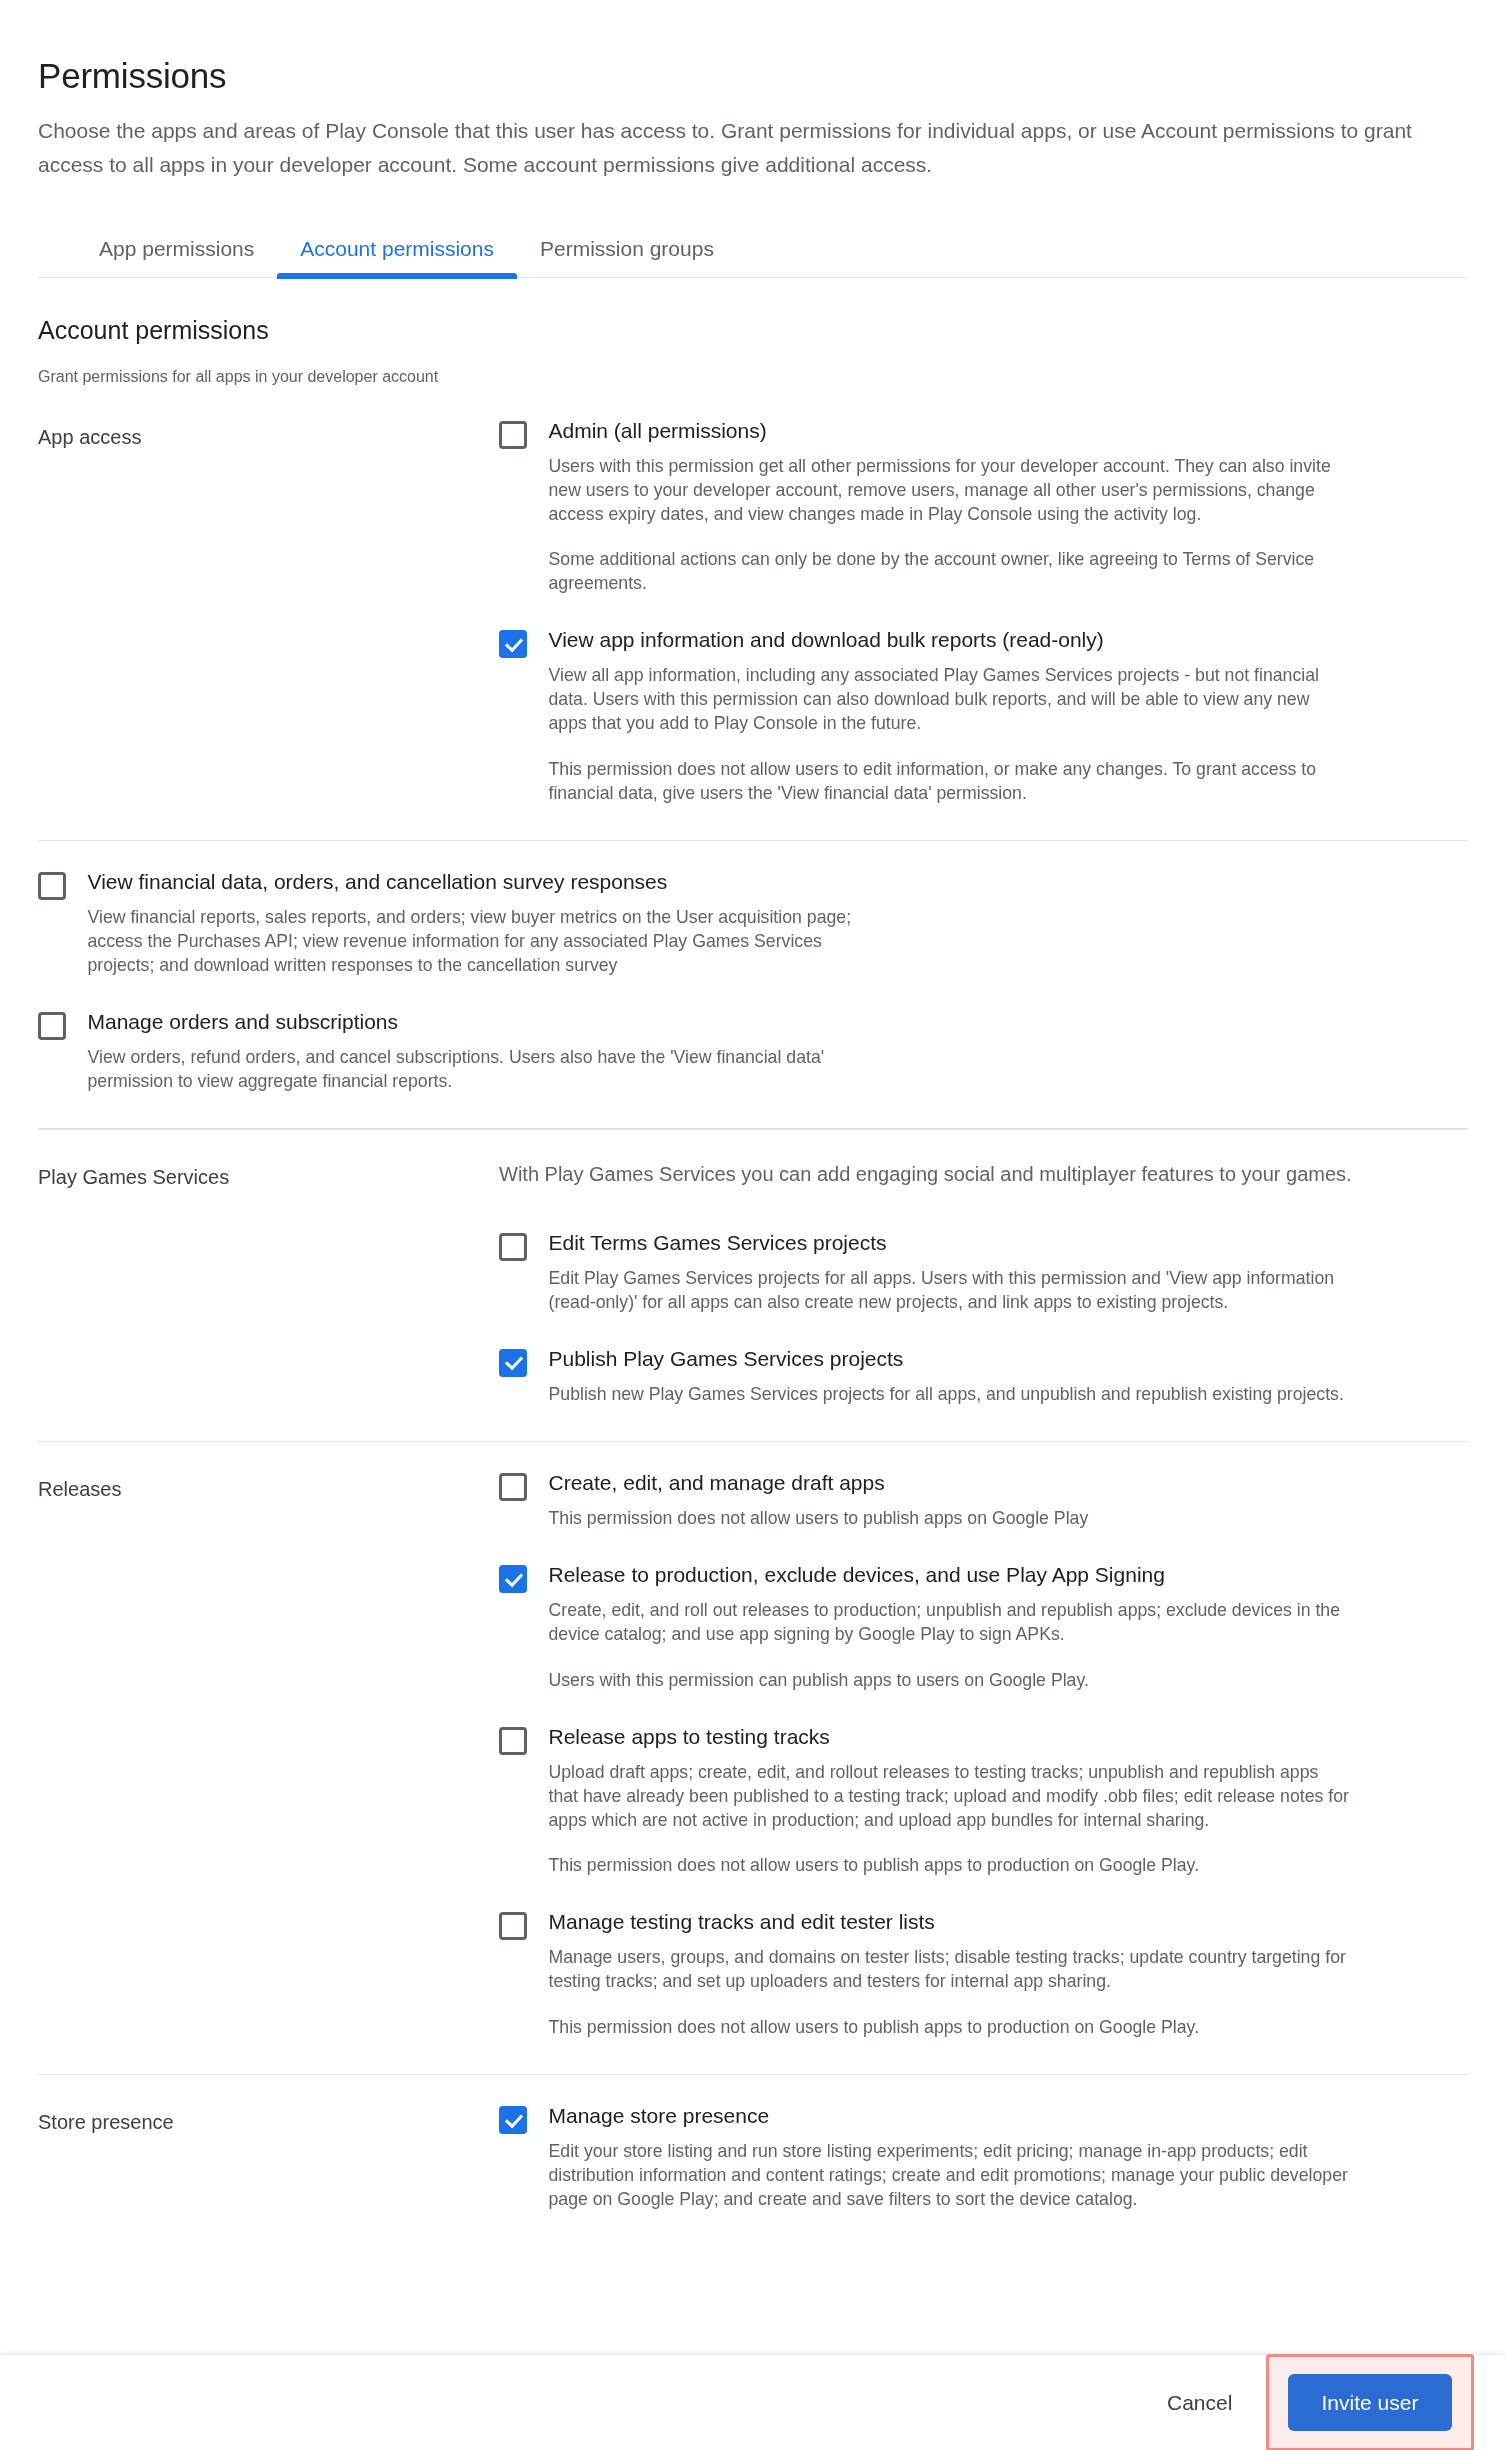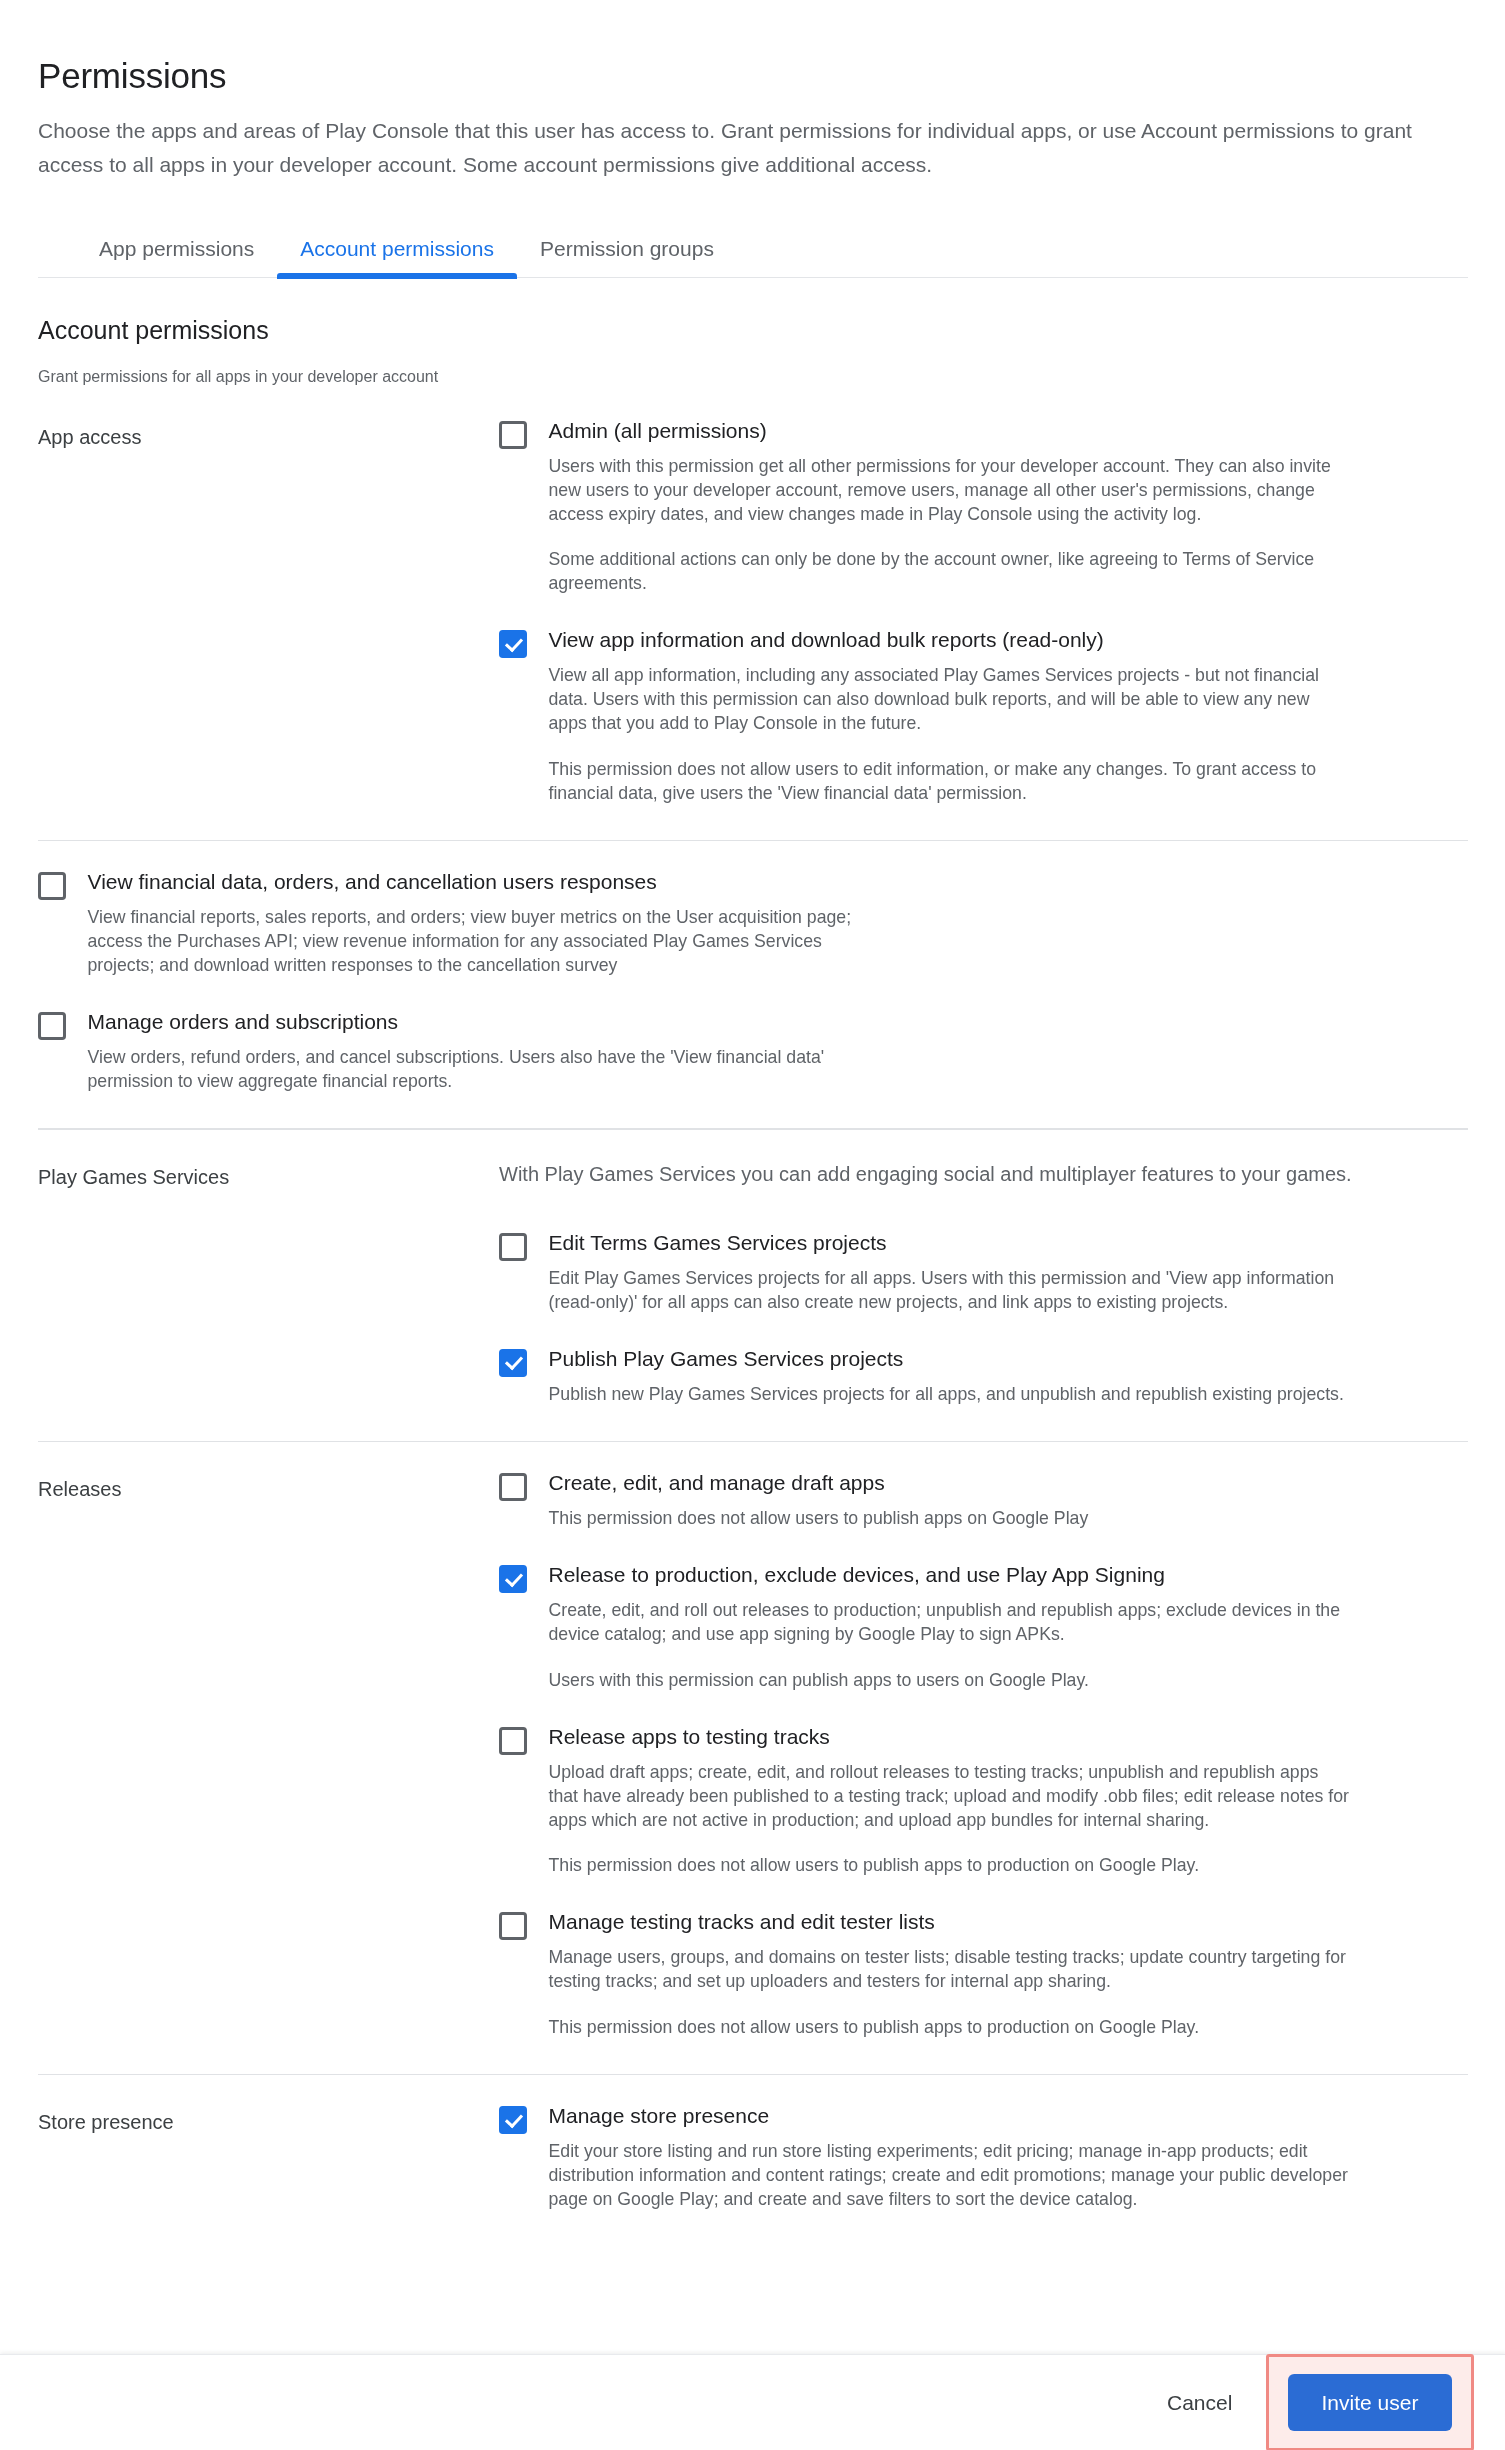--- a/index.html
+++ b/index.html
@@ -260,21 +260,21 @@
             </div>
           </div>
         </div>
       </div>
       <div class="divider"></div>
       <div class="group">
         <div class="group-body">
           <div class="perm">
             <div class="cbox"></div>
             <div class="perm-text">
-              <p class="perm-title">View financial data, orders, and cancellation users responses</p>
+              <p class="perm-title">View financial data, orders, and cancellation survey responses</p>
               <p class="perm-desc">View financial reports, sales reports, and orders; view buyer metrics on the User acquisition page; access the Purchases API; view revenue information for any associated Play Games Services projects; and download written responses to the cancellation survey</p>
             </div>
           </div>
           <div class="perm">
             <div class="cbox"></div>
             <div class="perm-text">
               <p class="perm-title">Manage orders and subscriptions</p>
               <p class="perm-desc">View orders, refund orders, and cancel subscriptions. Users also have the 'View financial data' permission to view aggregate financial reports.</p>
             </div>
           </div>

